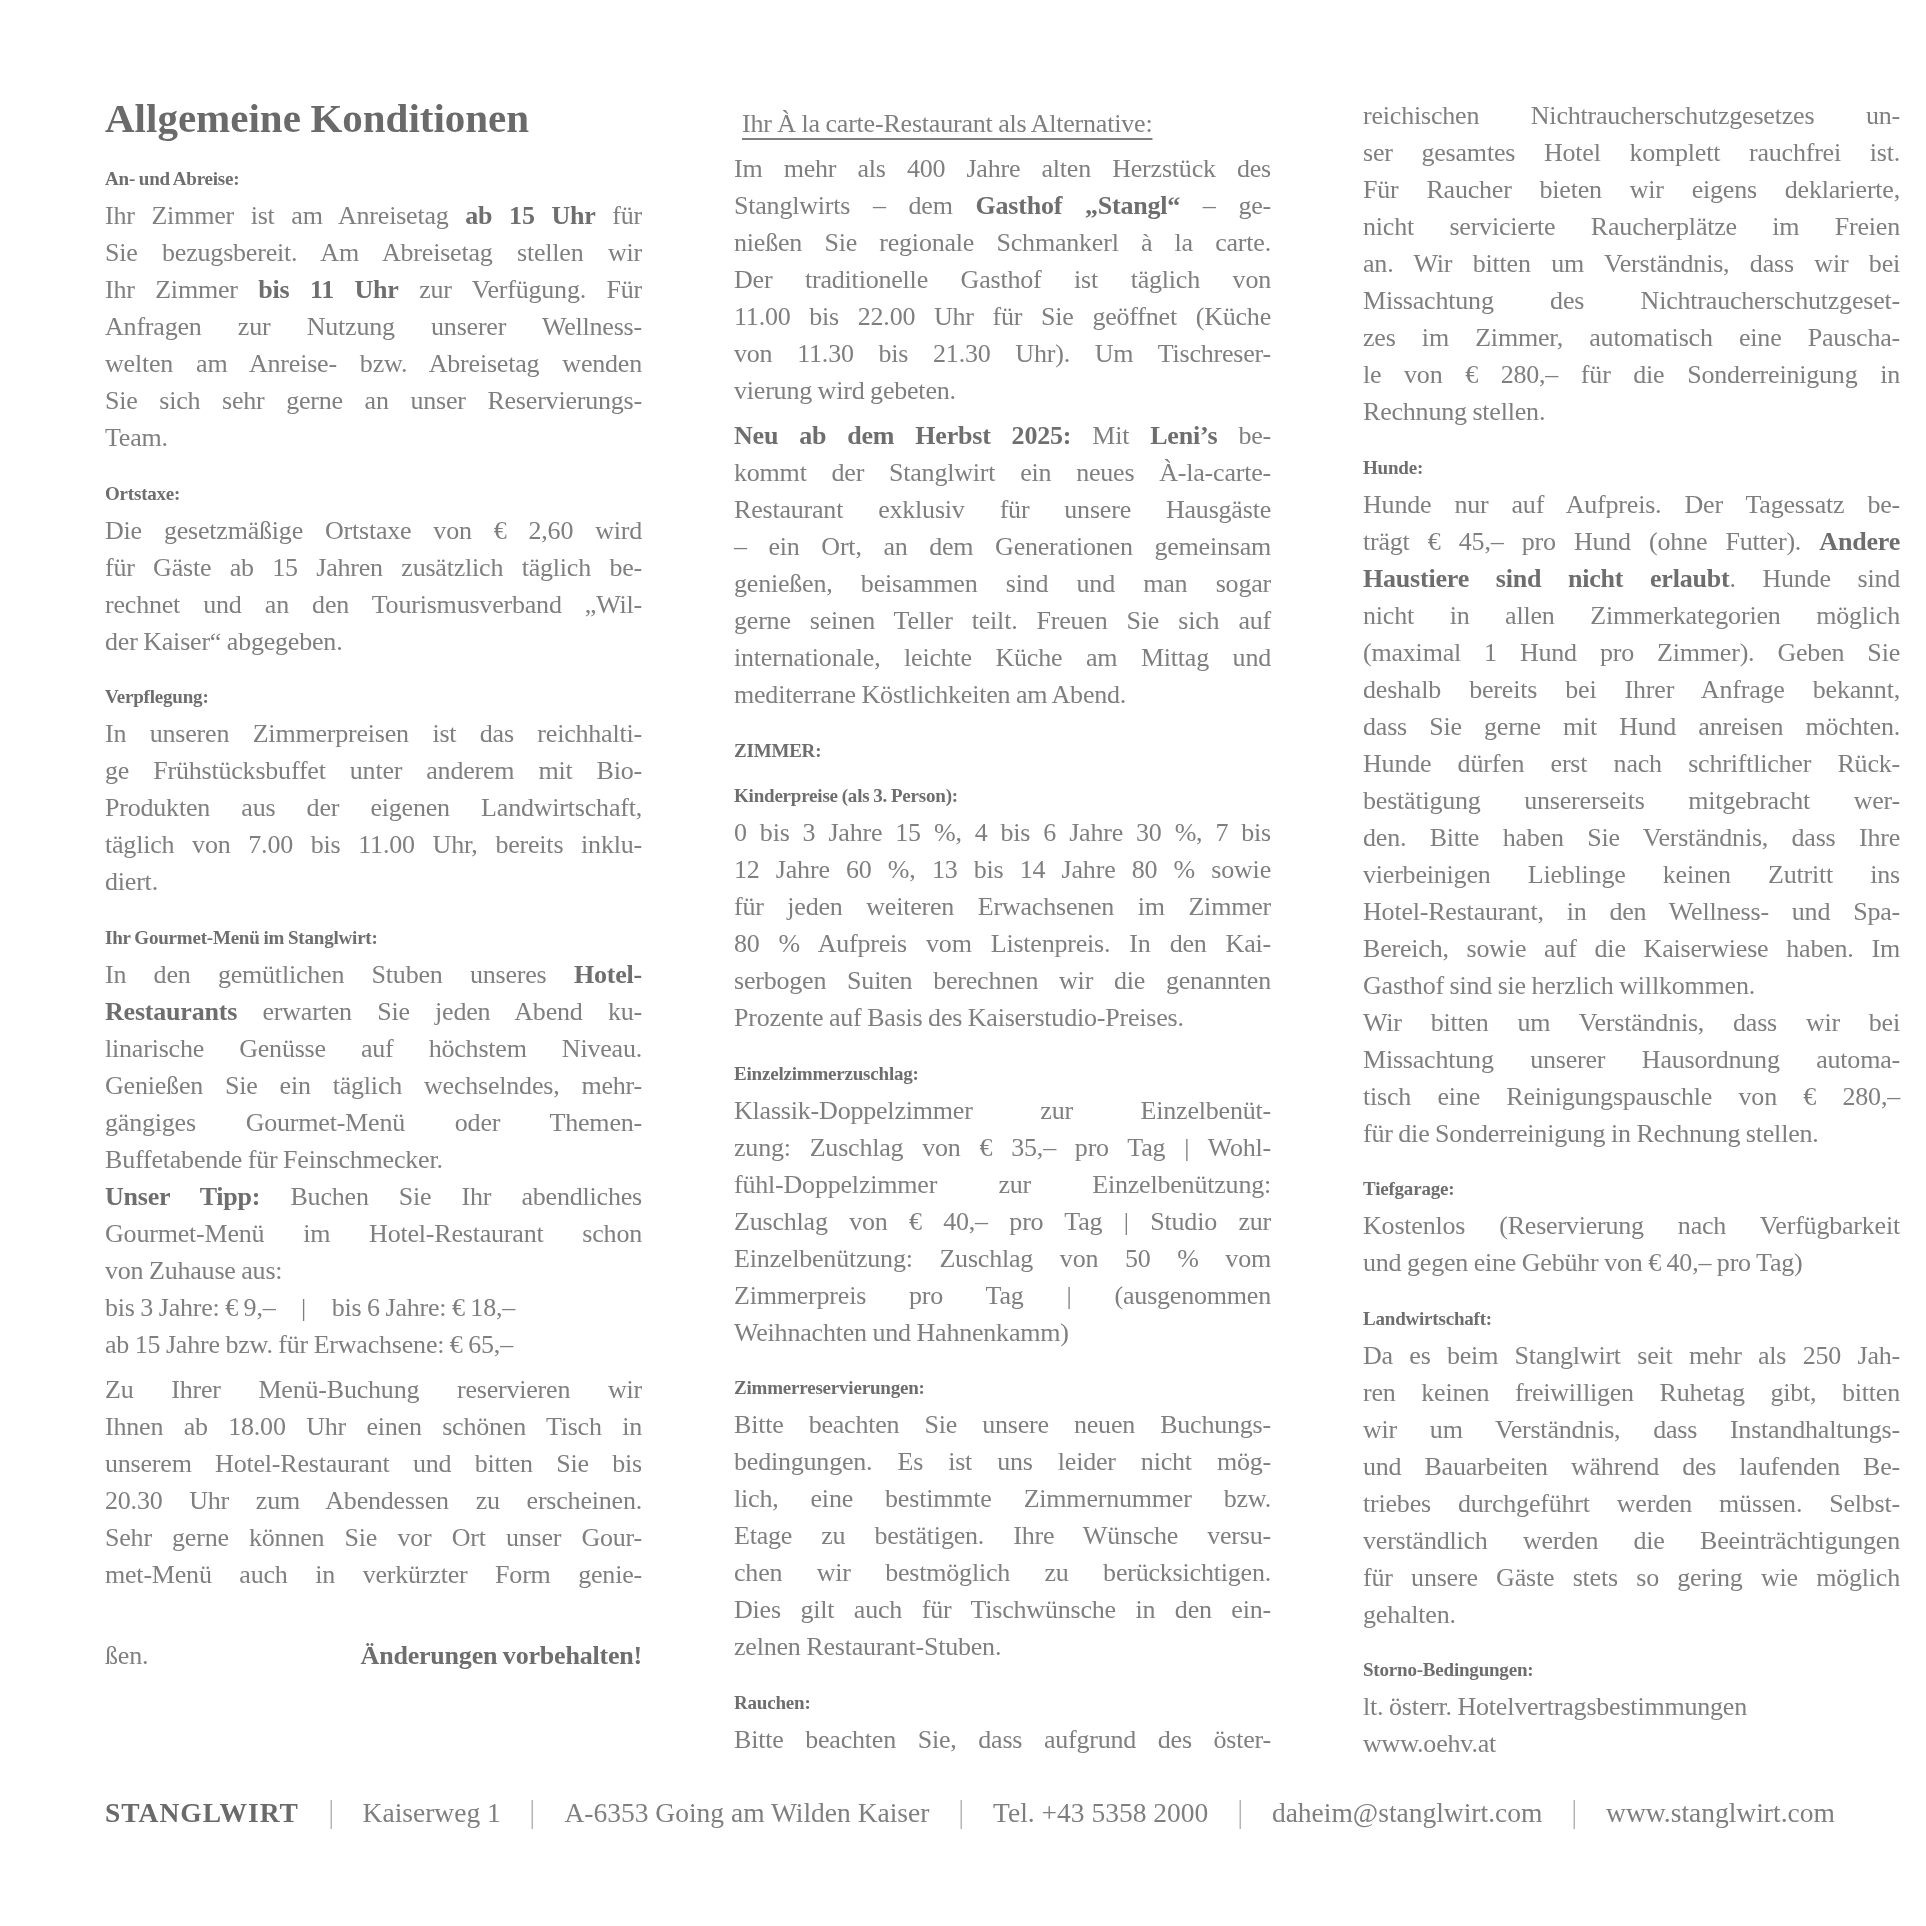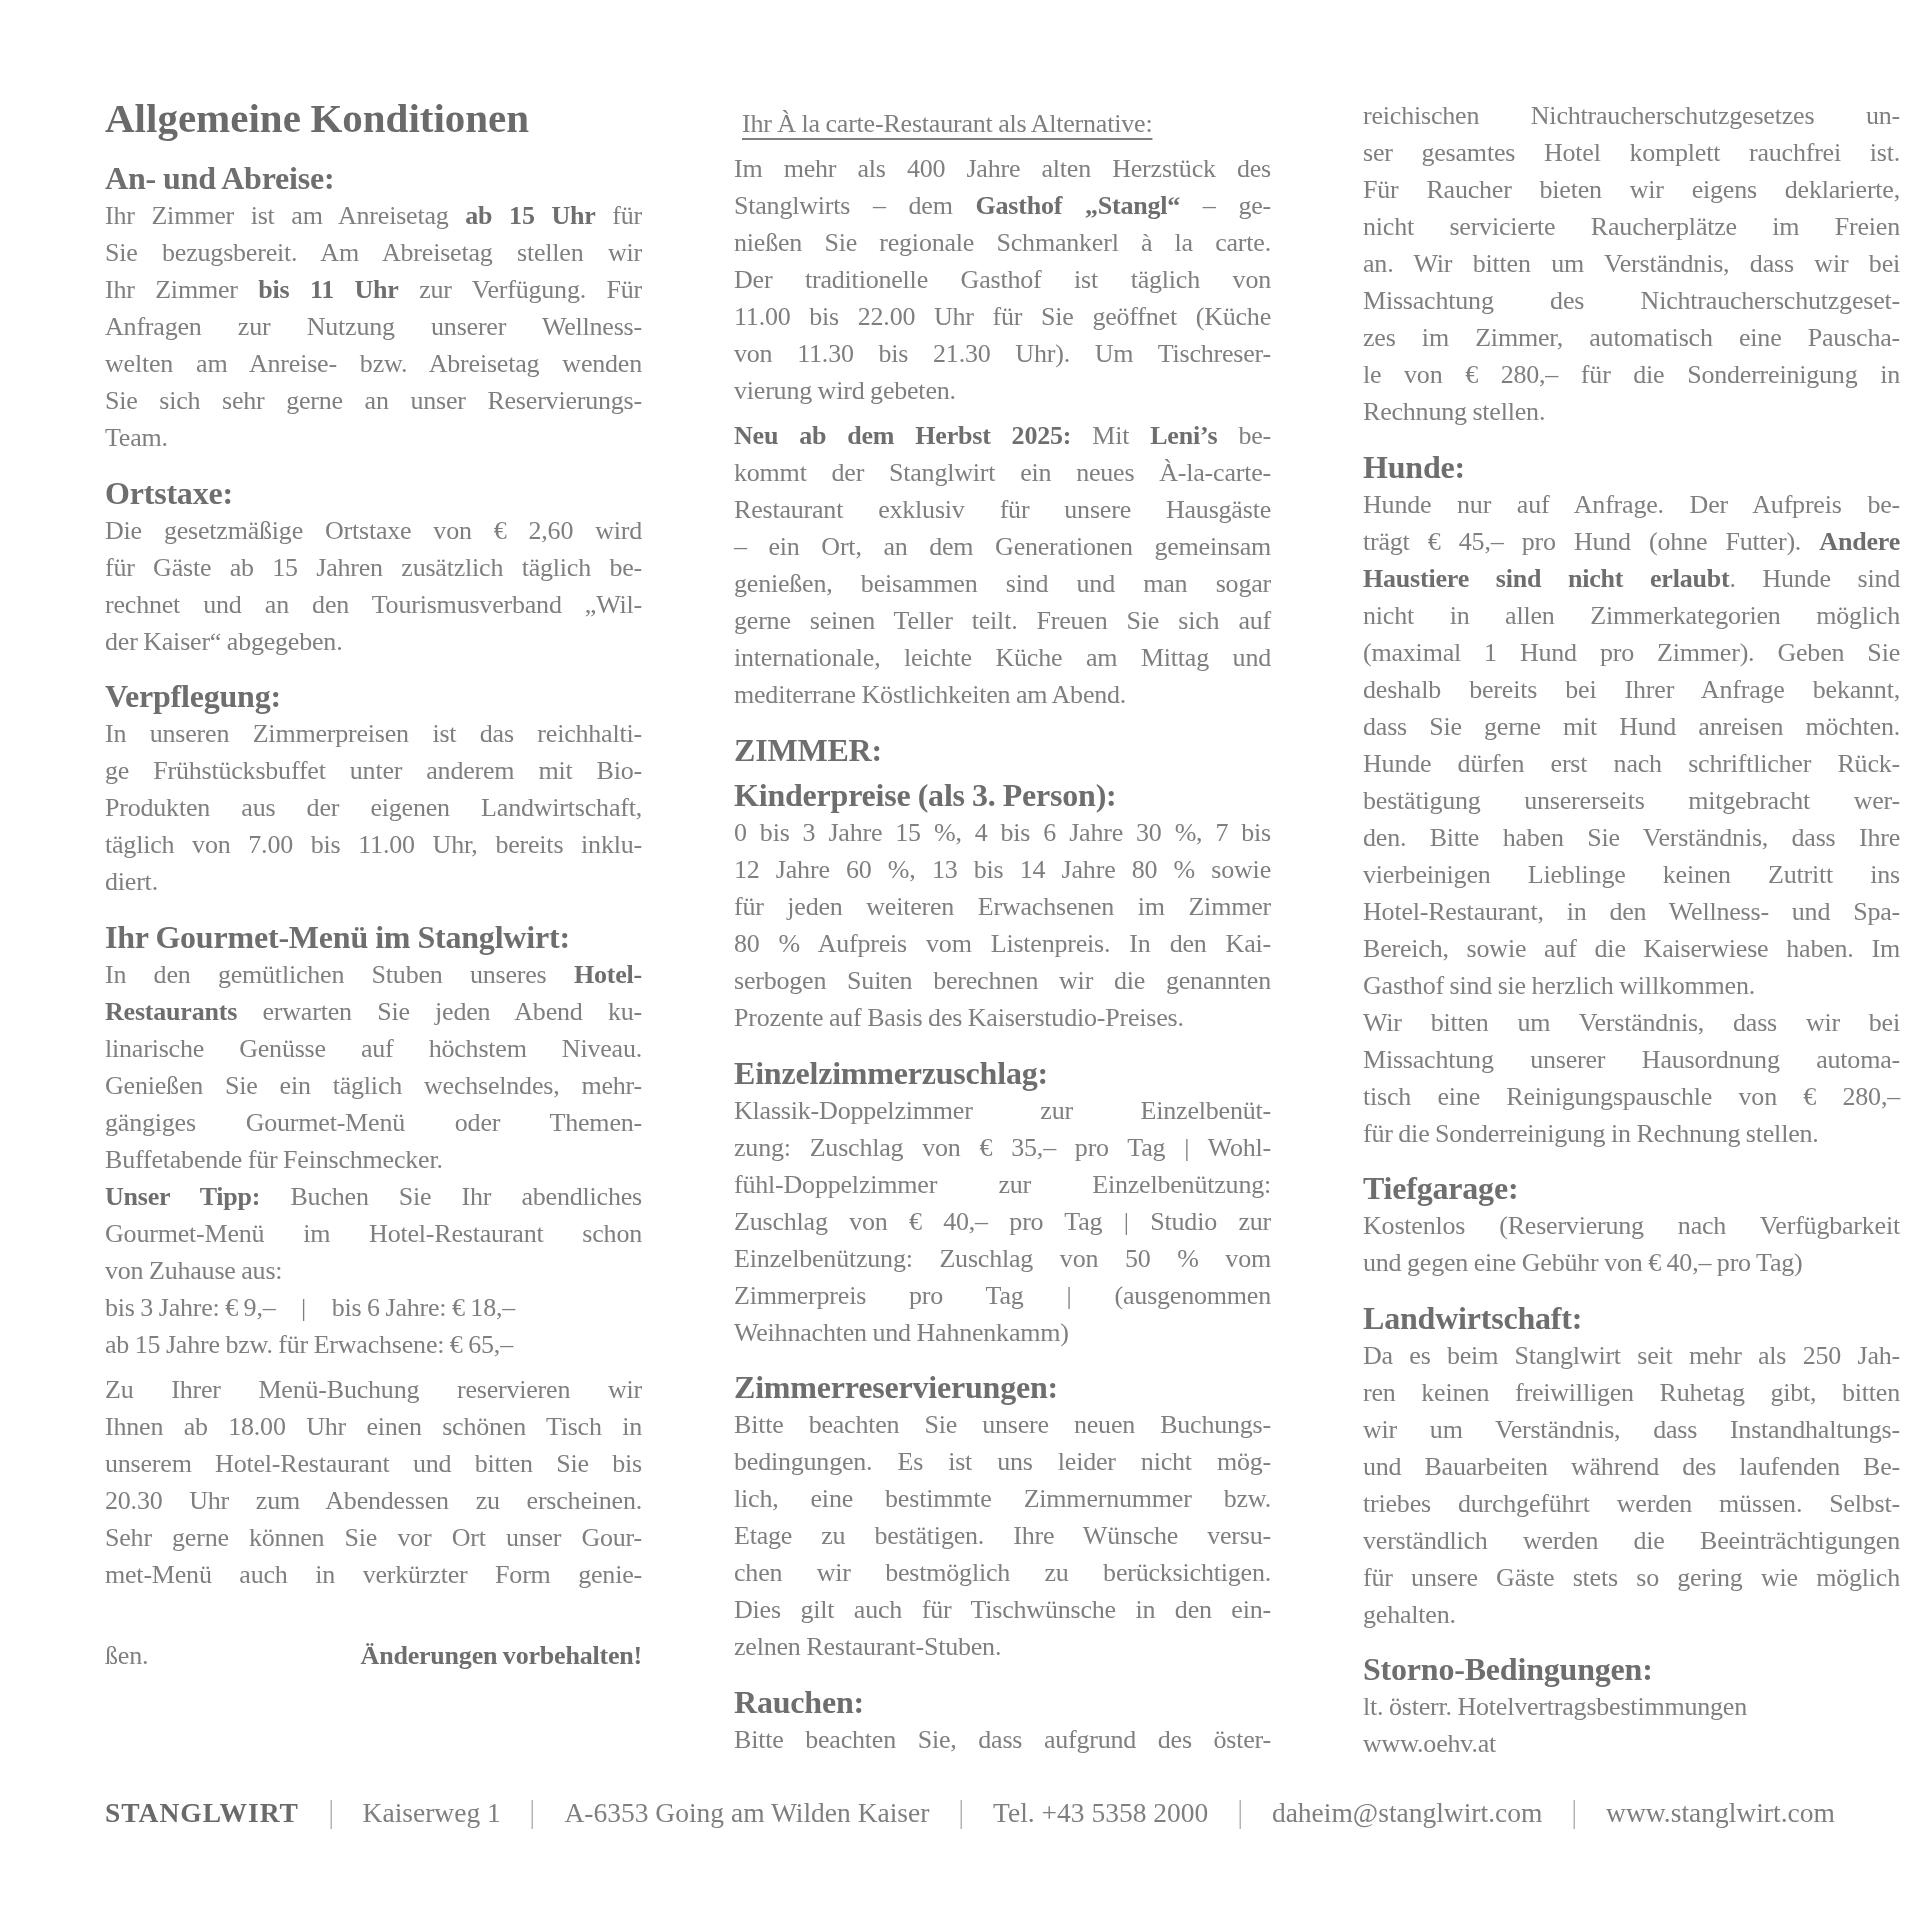--- a/index.html
+++ b/index.html
@@ -40,21 +40,21 @@
     color: var(--title);
     letter-spacing: 0;
     white-space: nowrap;
   }
   section.sec { margin-top: 18.6px; }
   section.sec.tight { margin-top: 8.3px; }
   #col1-sections section.sec:first-child,
   #col2 section.sec:first-child,
   #col3 section.sec:first-child { margin-top: 0; }
   h3.bhead {
-    font-size: 32px;
+    font-size: 19px;
     line-height: 37px;
     margin: 0;
     font-weight: bold;
     color: var(--heading);
   }
   h3.uhead {
     font-size: 26px;
     line-height: 37px;
     margin: 8px;
     font-weight: normal;
@@ -227,21 +227,21 @@
           <span class="line">Für Raucher bieten wir eigens deklarierte,</span>
           <span class="line">nicht servicierte Raucherplätze im Freien</span>
           <span class="line">an. Wir bitten um Verständnis, dass wir bei</span>
           <span class="line">Missachtung des Nichtraucherschutzgeset-</span>
           <span class="line">zes im Zimmer, automatisch eine Pauscha-</span>
           <span class="line">le von € 280,– für die Sonderreinigung in</span>
           <span class="line last">Rechnung stellen.</span>
         </section>
         <section class="sec">
           <h3 class="bhead">Hunde:</h3>
-          <span class="line">Hunde nur auf Anfrage. Der Aufpreis be-</span>
+          <span class="line">Hunde nur auf Aufpreis. Der Tagessatz be-</span>
           <span class="line">trägt € 45,– pro Hund (ohne Futter). <b>Andere</b></span>
           <span class="line"><b>Haustiere sind nicht erlaubt</b>. Hunde sind</span>
           <span class="line">nicht in allen Zimmerkategorien möglich</span>
           <span class="line">(maximal 1 Hund pro Zimmer). Geben Sie</span>
           <span class="line">deshalb bereits bei Ihrer Anfrage bekannt,</span>
           <span class="line">dass Sie gerne mit Hund anreisen möchten.</span>
           <span class="line">Hunde dürfen erst nach schriftlicher Rück-</span>
           <span class="line">bestätigung unsererseits mitgebracht wer-</span>
           <span class="line">den. Bitte haben Sie Verständnis, dass Ihre</span>
           <span class="line">vierbeinigen Lieblinge keinen Zutritt ins</span>

